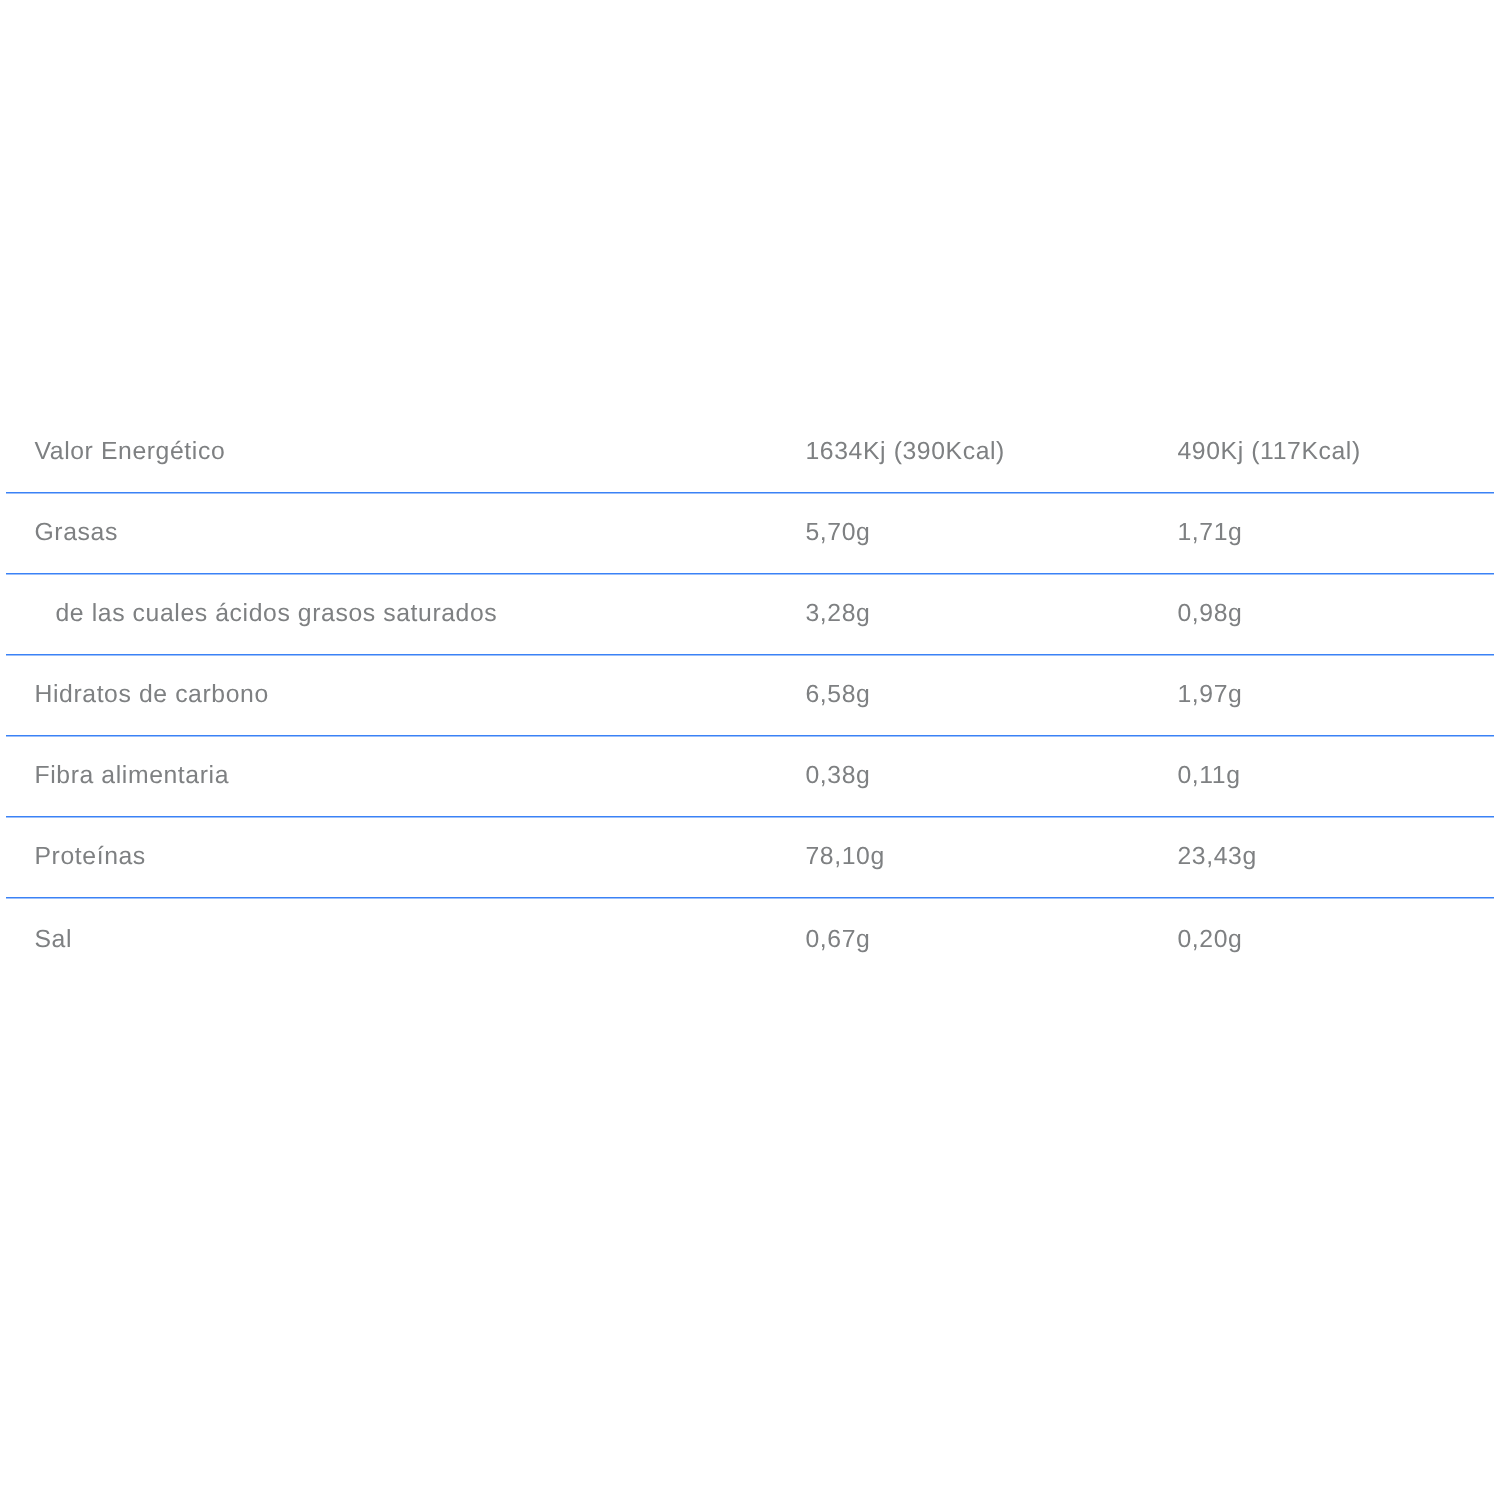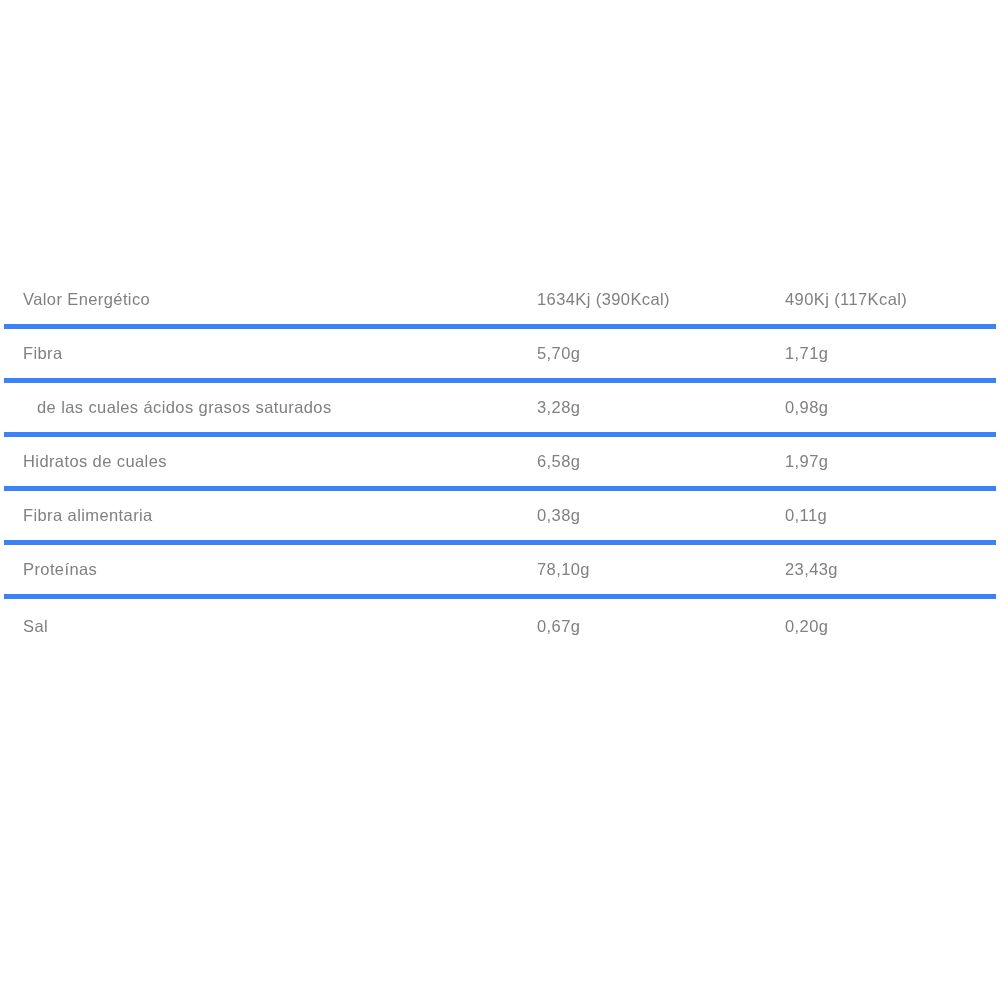--- a/index.html
+++ b/index.html
@@ -24,21 +24,21 @@
     border-bottom: 3px solid #f0645f;
   }
   .col-header {
     color: #5e3d7a;
     font-size: 14.5px;
     letter-spacing: 1.2px;
     font-weight: 400;
   }
   .data-row {
     height: 54px;
-    border-bottom: 5px solid #3b82f6;
+    border-bottom: 1px solid #3b82f6;
   }
   .data-row:last-child {
     border-bottom: none;
   }
   .cell {
     color: #7e8082;
     font-size: 16.5px;
     letter-spacing: 0.4px;
     font-weight: 400;
   }
@@ -51,33 +51,33 @@
 <div class="nutrition-table">
 
 
   <div class="grid-row data-row">
     <div class="cell label-cell">Valor Energético</div>
     <div class="cell">1634Kj (390Kcal)</div>
     <div class="cell">490Kj (117Kcal)</div>
   </div>
 
   <div class="grid-row data-row">
-    <div class="cell label-cell">Fibra</div>
+    <div class="cell label-cell">Grasas</div>
     <div class="cell">5,70g</div>
     <div class="cell">1,71g</div>
   </div>
 
   <div class="grid-row data-row indent">
     <div class="cell label-cell">de las cuales ácidos grasos saturados</div>
     <div class="cell">3,28g</div>
     <div class="cell">0,98g</div>
   </div>
 
   <div class="grid-row data-row">
-    <div class="cell label-cell">Hidratos de cuales</div>
+    <div class="cell label-cell">Hidratos de carbono</div>
     <div class="cell">6,58g</div>
     <div class="cell">1,97g</div>
   </div>
 
 
   <div class="grid-row data-row">
     <div class="cell label-cell">Fibra alimentaria</div>
     <div class="cell">0,38g</div>
     <div class="cell">0,11g</div>
   </div>

